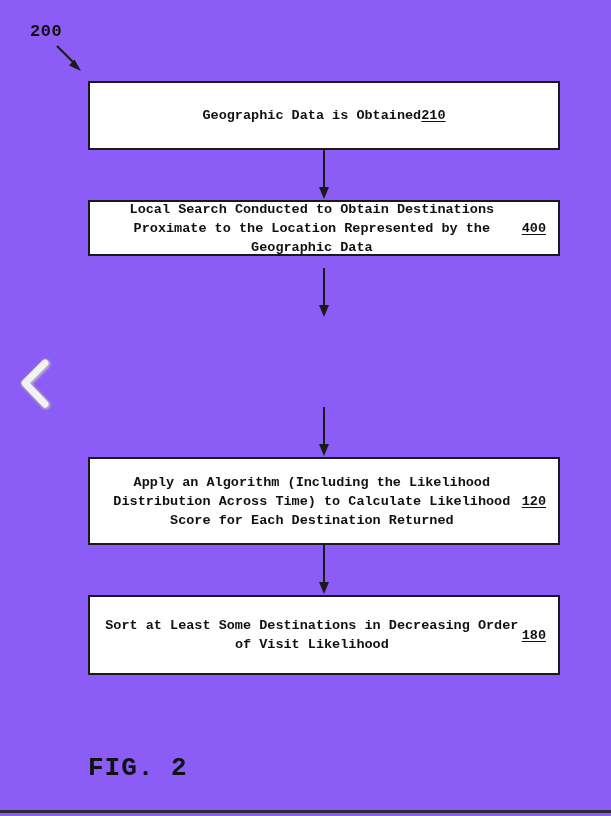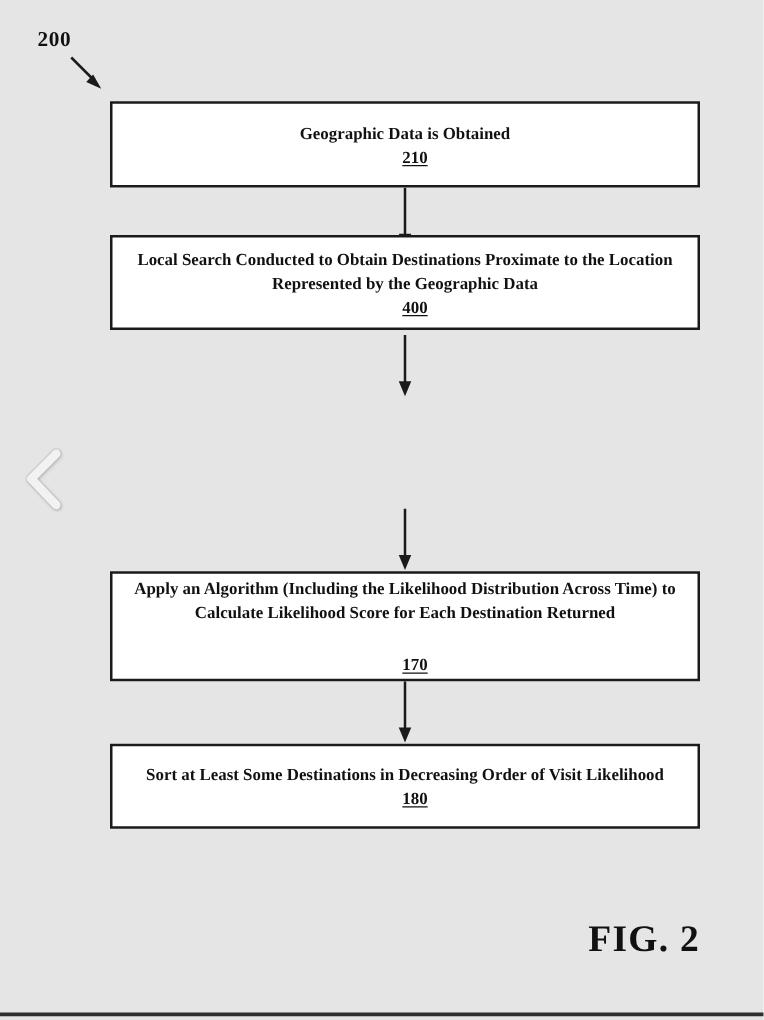--- a/index.html
+++ b/index.html
@@ -4,22 +4,22 @@
 <style>
   html, body {
     margin: 0;
     padding: 0;
     background: #ffffff;
   }
   .page {
     position: relative;
     width: 611px;
     height: 816px;
-    background: #e5e5e5;
-    font-family: Liberation Serif, serif;
+    background: #8b5cf6;
+    font-family: Liberation Mono, monospace;
     overflow: hidden;
   }
   .ref-label {
     position: absolute;
     left: 30px;
     top: 22px;
     font-size: 17px;
     font-weight: bold;
     color: #111111;
     letter-spacing: 0.5px;
@@ -33,61 +33,60 @@
     pointer-events: none;
   }
   .flow-box {
     position: absolute;
     left: 88px;
     width: 472px;
     border: 2px solid #1a1a1a;
     box-sizing: border-box;
     background: #ffffff;
     display: flex;
-    flex-direction: column;
+    flex-direction: row;
     justify-content: center;
     align-items: center;
     text-align: center;
     padding: 2px 12px;
   }
   .box1 { top: 81px;  height: 69px; }
-  .box2 { top: 188px; height: 76px; }
+  .box2 { top: 200px; height: 56px; }
   .box3 { top: 318px; height: 89px; }
   .box4 { top: 457px; height: 88px; justify-content: space-between; }
-  .box5 { top: 595px; height: 68px; }
+  .box5 { top: 595px; height: 80px; }
   .box-text {
     font-size: 13.5px;
     font-weight: bold;
     color: #111111;
     line-height: 19px;
   }
   .box-num {
     font-size: 13.5px;
     font-weight: bold;
     color: #111111;
     line-height: 19px;
     text-decoration: underline;
     text-underline-offset: 2px;
-    margin-left: 16px;
   }
   .chevron-btn {
     position: absolute;
     left: 16px;
     top: 358px;
     width: 38px;
     height: 52px;
     cursor: pointer;
   }
   .fig-caption {
     position: absolute;
     left: 88px;
-    top: 735px;
+    top: 753px;
     width: 472px;
-    text-align: right;
-    font-size: 30px;
+    text-align: left;
+    font-size: 26px;
     font-weight: bold;
     color: #111111;
     letter-spacing: 1px;
   }
   .page-divider {
     position: absolute;
     left: 0;
     top: 810px;
     width: 611px;
     height: 3px;
@@ -135,21 +134,21 @@
   </div>
 
   <div class="flow-box box2">
     <div class="box-text">Local Search Conducted to Obtain Destinations Proximate to the Location Represented by the Geographic Data</div>
     <div class="box-num">400</div>
   </div>
 
 
   <div class="flow-box box4">
     <div class="box-text">Apply an Algorithm (Including the Likelihood Distribution Across Time) to Calculate Likelihood Score for Each Destination Returned</div>
-    <div class="box-num">170</div>
+    <div class="box-num">120</div>
   </div>
 
   <div class="flow-box box5">
     <div class="box-text">Sort at Least Some Destinations in Decreasing Order of Visit Likelihood</div>
     <div class="box-num">180</div>
   </div>
 
   <svg class="chevron-btn" viewBox="0 0 38 52" xmlns="http://www.w3.org/2000/svg">
     <polyline points="29,5 9,25 29,46" fill="none" stroke="#f2f2f2" stroke-width="7" stroke-linecap="round" stroke-linejoin="round" style="filter: drop-shadow(0 0 1px #9a9a9a) drop-shadow(1px 1px 1px #c8c8c8);"></polyline>
   </svg>

